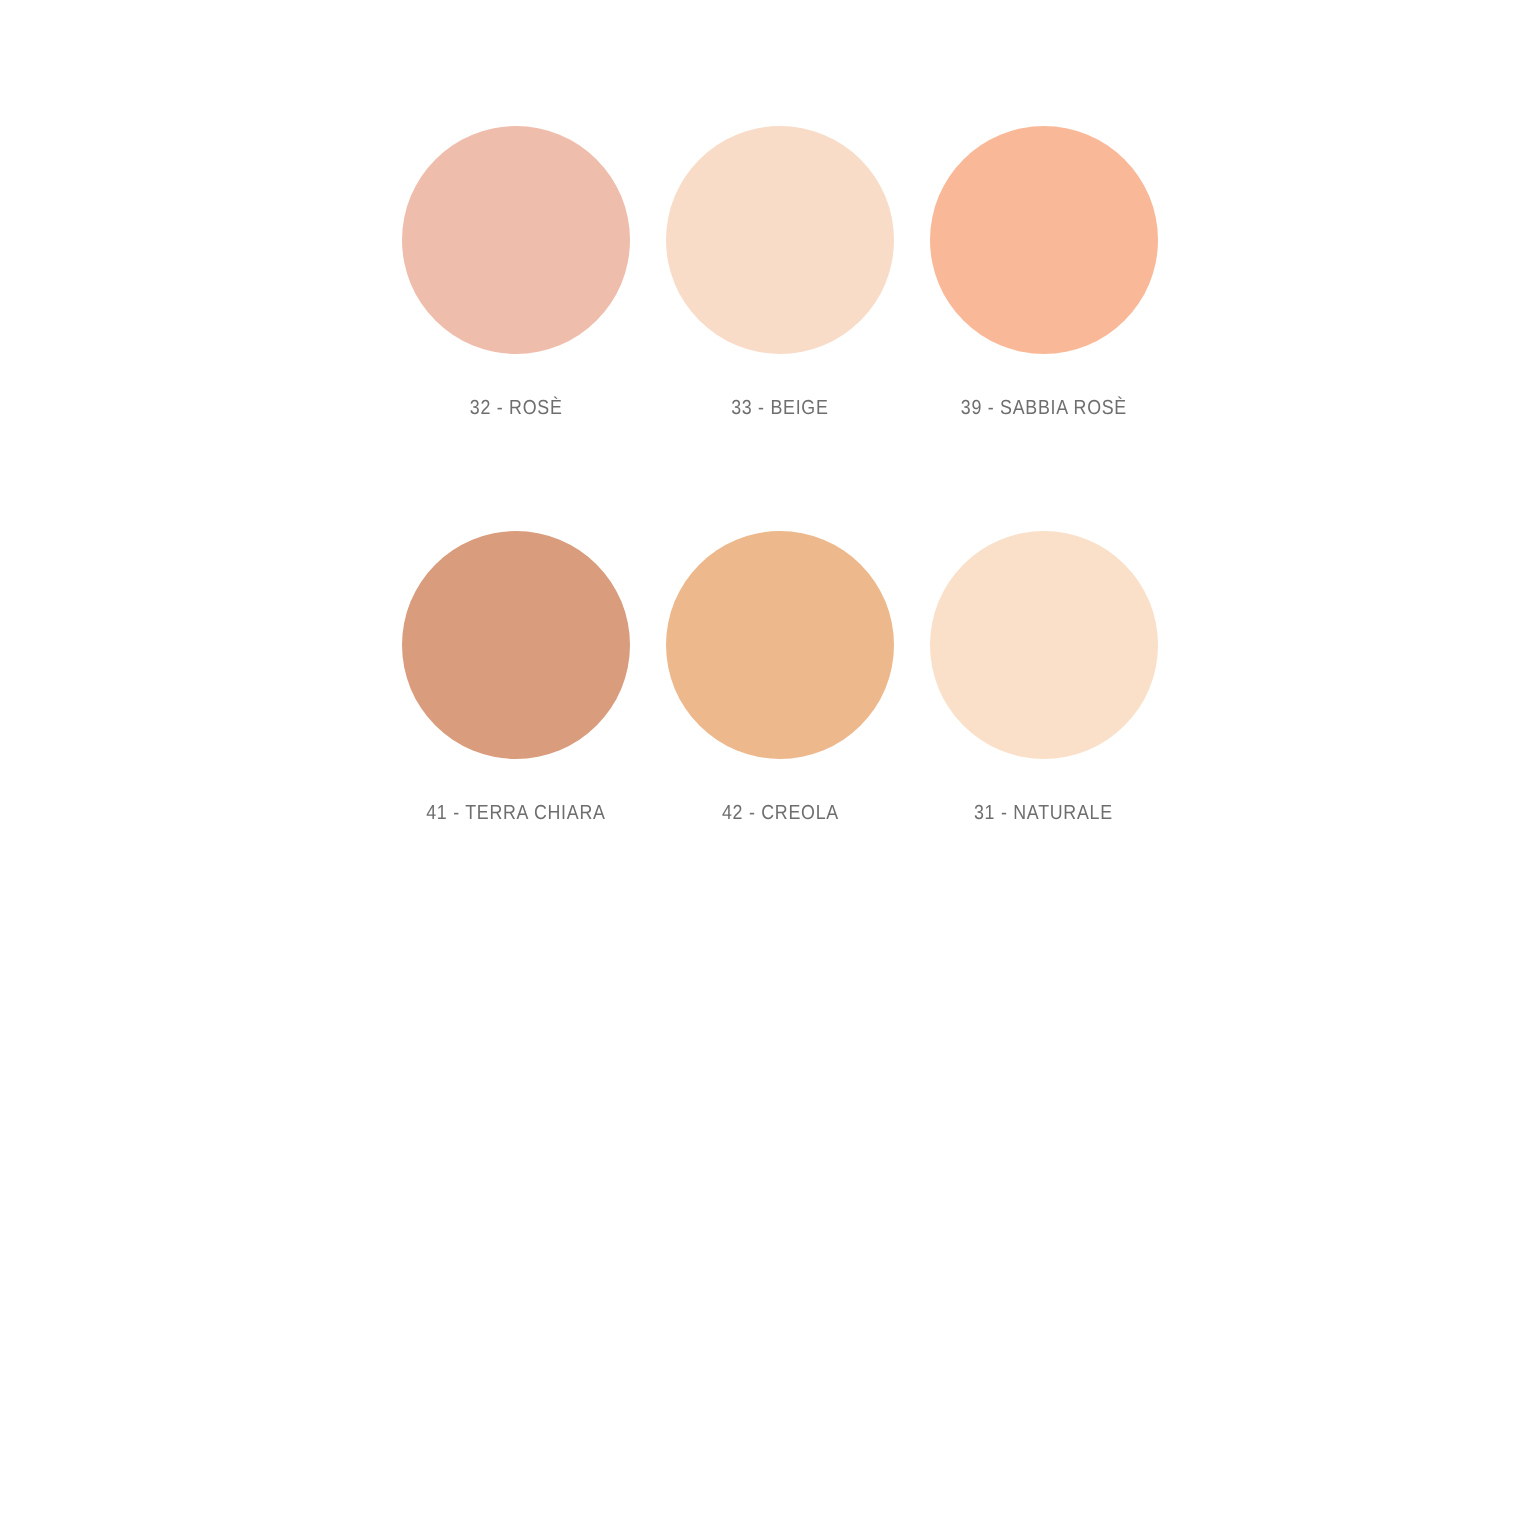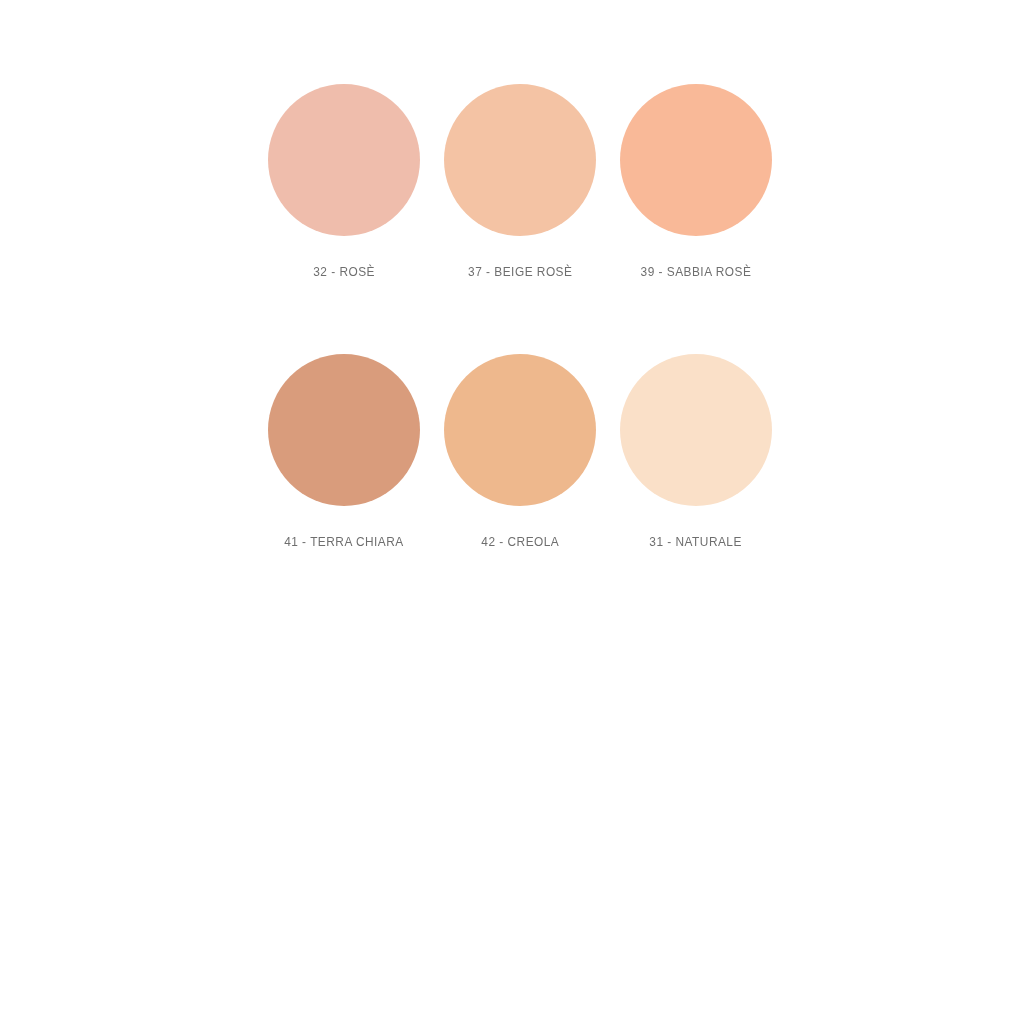--- a/index.html
+++ b/index.html
@@ -73,22 +73,22 @@
 </style>
 </head>
 <body style="background: rgb(255, 255, 255);">
 
 <div class="shade-grid">
     <div class="swatch-cell">
       <div class="swatch-disc" style="background: rgb(239, 189, 172);"></div>
       <div class="swatch-label">32 - ROSÈ</div>
     </div>
     <div class="swatch-cell">
-      <div class="swatch-disc" style="background: rgb(244, 195, 164);"></div>
-      <div class="swatch-label">37 - BEIGE ROSÈ</div>
+      <div class="swatch-disc" style="background: rgb(249, 220, 200);"></div>
+      <div class="swatch-label">33 - BEIGE</div>
     </div>
     <div class="swatch-cell">
       <div class="swatch-disc" style="background: rgb(249, 185, 152);"></div>
       <div class="swatch-label">39 - SABBIA ROSÈ</div>
     </div>
     <div class="swatch-cell">
       <div class="swatch-disc" style="background: rgb(217, 156, 124);"></div>
       <div class="swatch-label">41 - TERRA CHIARA</div>
     </div>
     <div class="swatch-cell">

